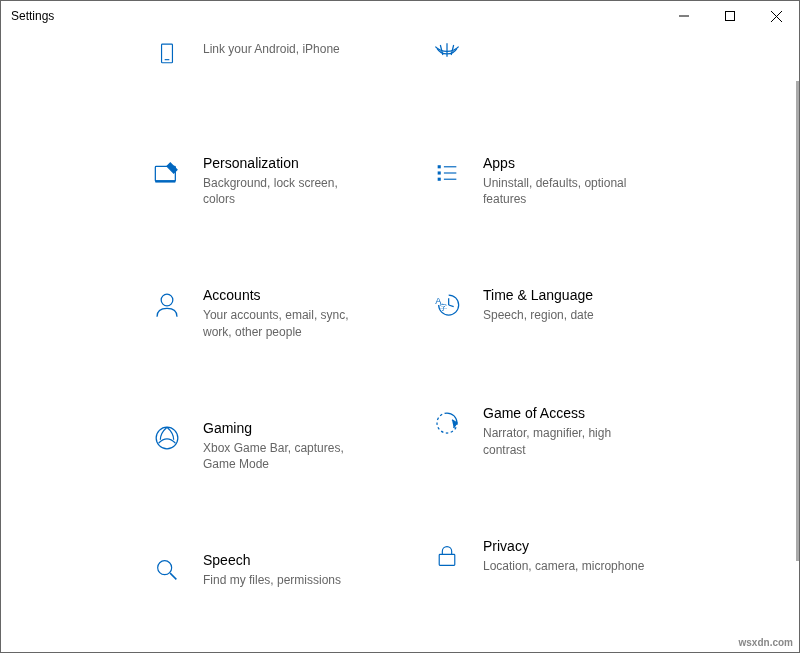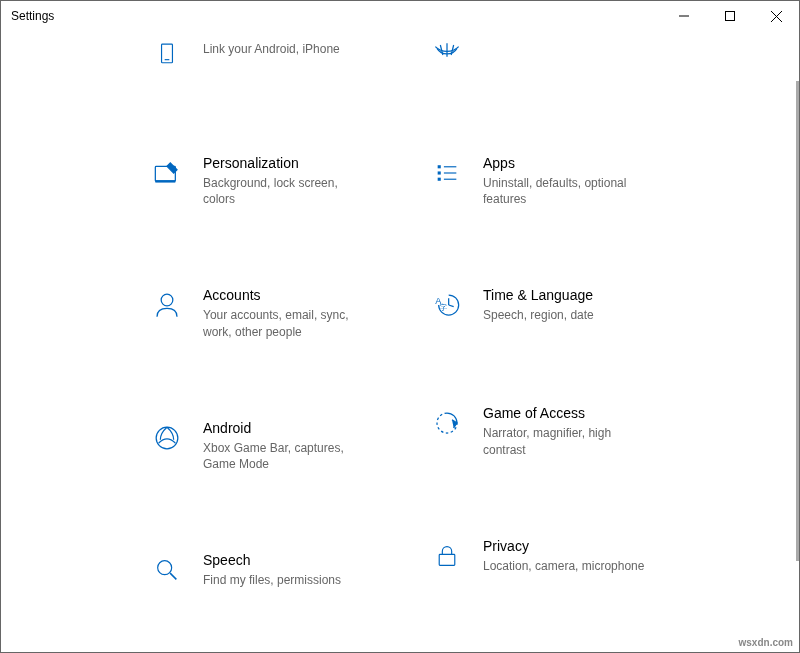--- a/index.html
+++ b/index.html
@@ -180,21 +180,21 @@
         </div>
 
         <div class="item">
           <div class="icon-box">
             <svg width="30" height="30" viewBox="0 0 36 36">
                 <circle cx="18" cy="18" r="13"></circle>
                 <path d="M18 5 Q10 12 10 20 M18 5 Q26 12 26 20 M8 24 Q18 14 28 24"></path>
               </svg>
           </div>
           <div class="text-box">
-            <div class="item-title">Android</div>
+            <div class="item-title">Gaming</div>
             <div class="item-desc">Xbox Game Bar, captures, Game Mode</div>
           </div>
         </div>
 
         <div class="item">
           <div class="icon-box">
             <svg width="28" height="28" viewBox="0 0 36 36">
                 <circle cx="15" cy="15" r="9"></circle>
                 <line x1="22" y1="22" x2="30" y2="30" stroke-width="2"></line>
               </svg>

